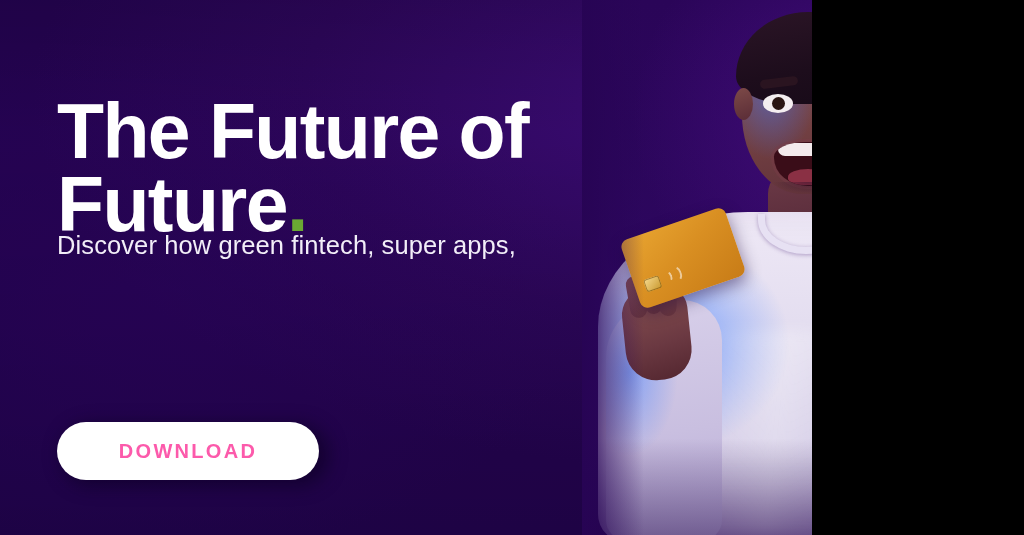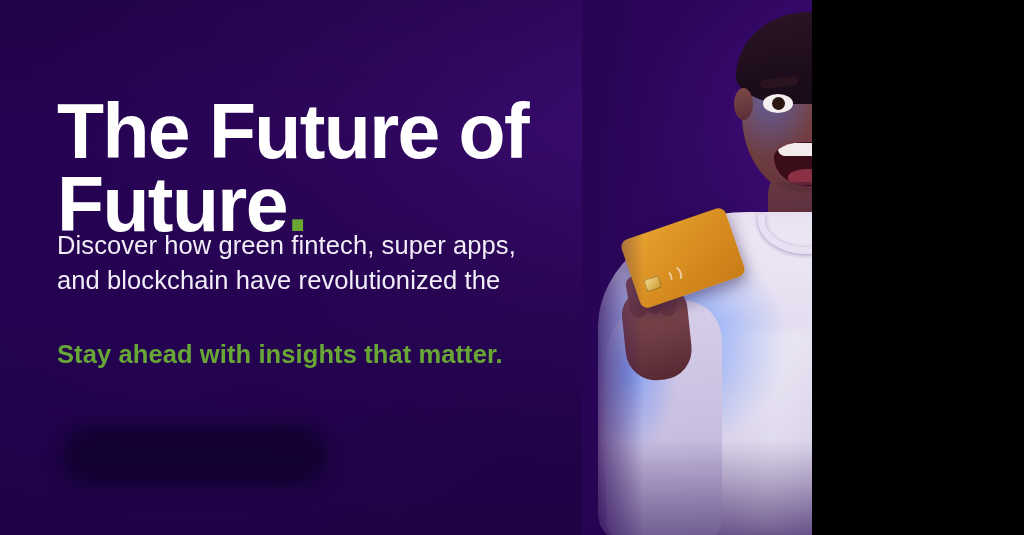--- a/index.html
+++ b/index.html
@@ -311,21 +311,21 @@
 
   <div class="content">
 
     <div class="headline">
       <span>The Future of</span><br>
       <span>Future</span><span class="dot">.</span>
     </div>
 
     <div class="subcopy">
       <span>Discover how green fintech, super apps,</span><br>
-      <span>and blockchain have revolutionized the</span><br>
+      <br>
     </div>
 
-    <div class="tagline">Stay ahead with insights that matter.</div>
 
     <div class="cta-shadow"></div>
+    <button class="cta">DOWNLOAD</button>
   </div>
 
 </div>
 
 </body></html>

